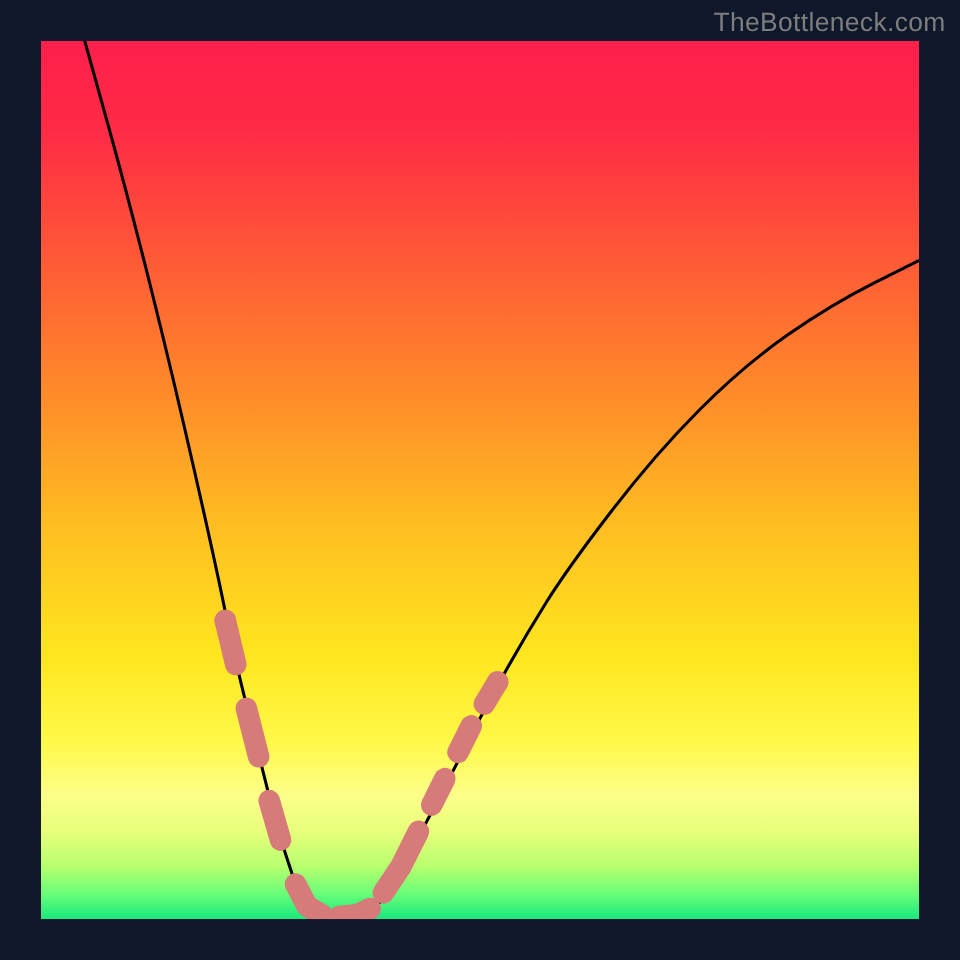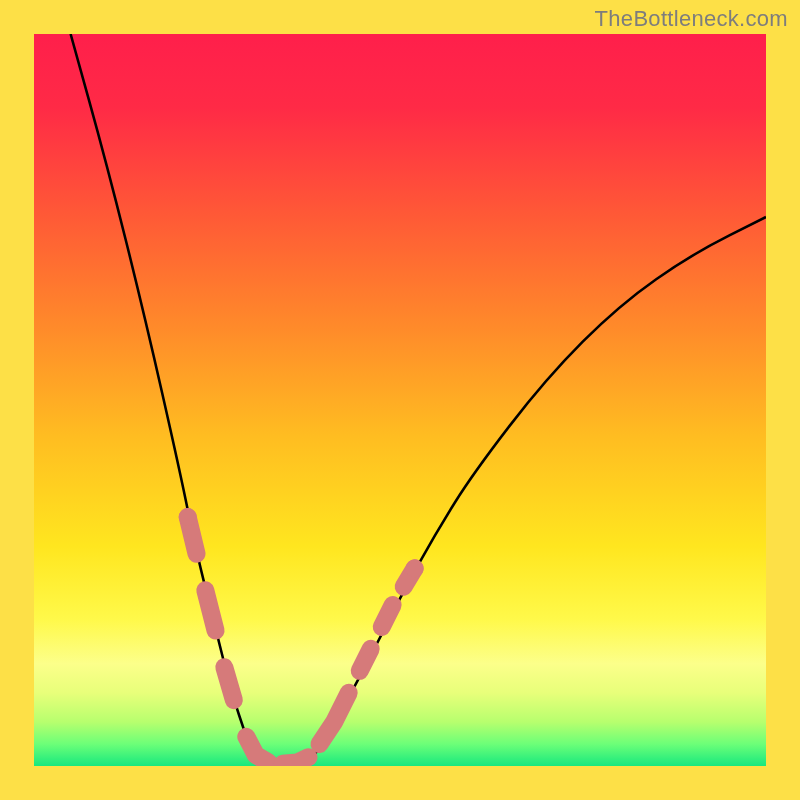--- a/index.html
+++ b/index.html
@@ -8,21 +8,21 @@
     width: 800px;
     height: 800px;
     background: #000;
     font-family: Arial, Helvetica, sans-serif;
     overflow: hidden;
   }
   .stage {
     position: relative;
     width: 800px;
     height: 800px;
-    background: #fde047;
+    background: #0f172a;
   }
   .watermark {
     position: absolute;
     top: 6px;
     right: 12px;
     color: #7d7d7d;
     font-size: 22px;
     font-weight: 500;
     letter-spacing: 0.3px;
     z-index: 20;

